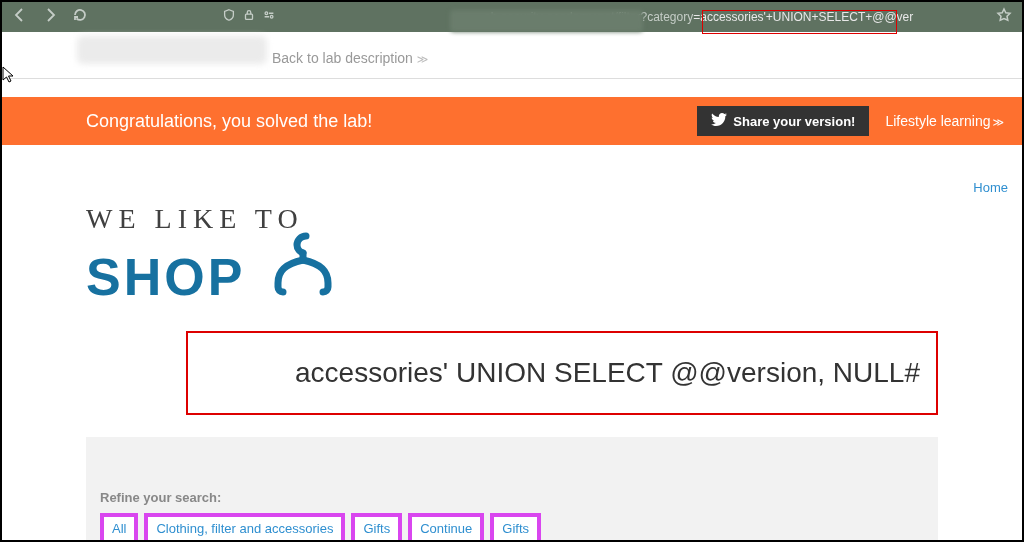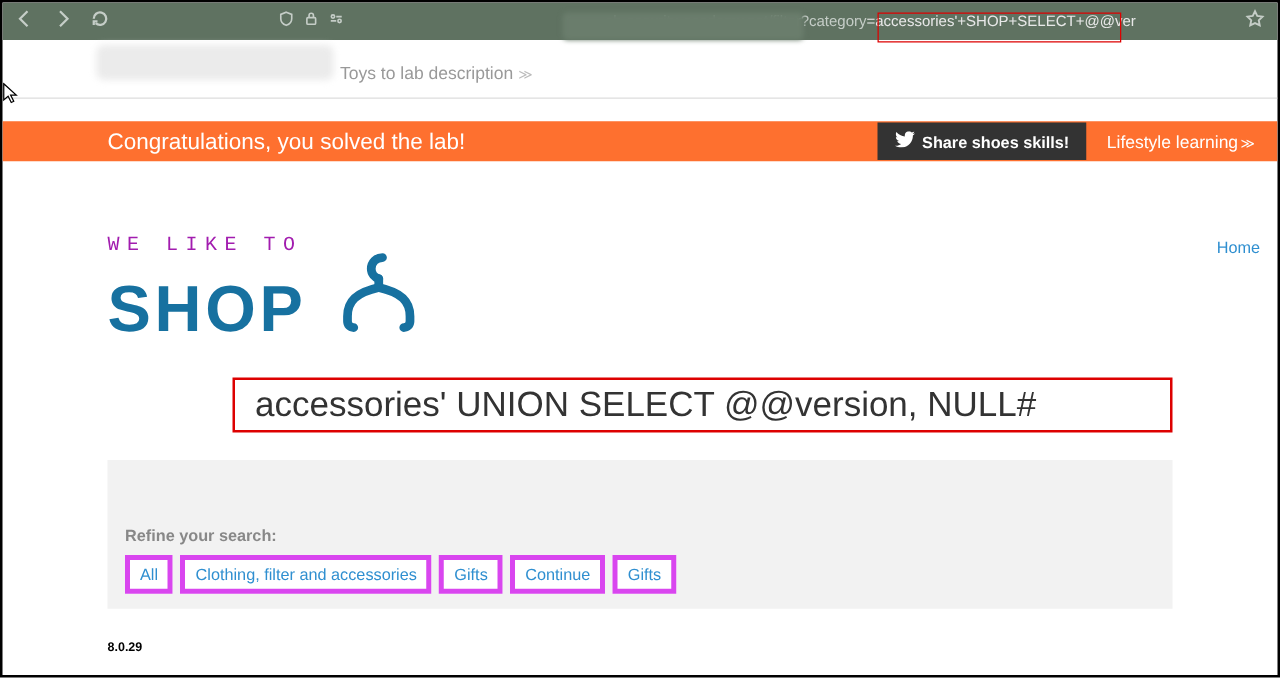--- a/index.html
+++ b/index.html
@@ -15,34 +15,34 @@
     .star-icon { color: #c5cdc7; margin-left: 6px; }
     
     .cursor-arrow { position: absolute; left: 0px; top: 64px; font-size: 14px; color: #000; z-index: 10; pointer-events: none; }
     
     .blur1 { position: absolute; left: 228px; top: 3px; width: 193px; height: 22px; background: #6a7d6c; filter: blur(2px); border-radius: 4px; }
     .blur2 { position: absolute; left: 75px; top: 34px; width: 190px; height: 28px; background: #ebebeb; filter: blur(3px); border-radius: 6px; }
     
     .back-link-row { padding: 18px 0 12px 270px; color: #999; font-size: 14px; border-bottom: 1px solid #ddd; }
     .back-link-row span.chev { color: #bbb; margin-left: 4px; font-size: 11px; }
     
-    .congrats-bar { background: #fe702f; height: 32px; display: flex; align-items: center; padding: 0 18px 0 84px; color: #fff; margin-top: 18px; }
+    .congrats-bar { background: #fe702f; height: 48px; display: flex; align-items: center; padding: 0 18px 0 84px; color: #fff; margin-top: 18px; }
     .congrats-text { font-size: 18px; flex: 1; }
     .share-btn { background: #333; color: #fff; border: none; padding: 7px 14px; font-size: 13px; font-weight: bold; display: flex; align-items: center; gap: 6px; cursor: pointer; }
     .continue-link { color: #fff; font-size: 14px; margin-left: 16px; cursor: pointer; }
     .continue-link .chev { font-size: 11px; margin-left: 2px; }
     
-    .home-link { position: absolute; right: 14px; top: 188px; color: #2f8fd0; font-size: 13px; cursor: pointer; }
+    .home-link { position: absolute; right: 14px; top: 178px; color: #2f8fd0; font-size: 13px; cursor: pointer; }
     
     .logo-area { margin: 58px 0 0 84px; }
-    .logo-tag { font-family: Liberation Mono, monospace; color: #a21caf; font-size: 16px; letter-spacing: 6px; margin-bottom: -4px; }
+    .logo-tag { font-family: Liberation Serif, serif; color: #404040; font-size: 28px; letter-spacing: 6px; margin-bottom: -4px; }
     .logo-row { display: flex; align-items: flex-end; gap: 22px; }
     .logo-shop { font-family: Arial, sans-serif; font-weight: 800; color: #1771a0; font-size: 52px; letter-spacing: 3px; line-height: 1; }
     
-    .payload-box { margin: 28px 84px 0 184px; border: 2px solid #d00; padding: 4px 16px; font-size: 28px; color: #333; }
+    .payload-box { margin: 28px 84px 0 184px; border: 2px solid #d00; padding: 24px 16px; font-size: 28px; color: #333; text-align: right; }
     
     .refine-section { margin: 22px 84px 0 84px; background: #f2f2f2; padding: 10px 14px 12px; }
     .refine-label { color: #888; font-weight: bold; font-size: 13px; margin-bottom: 8px; margin-top: 43px; }
     .refine-items { display: flex; gap: 6px; }
     .refine-item { border: 4px solid #d946ef; background: #fff; padding: 4px 8px; color: #2f8fd0; font-size: 13px; cursor: pointer; }
     
     .version-row { margin: 26px 0 0 84px; font-weight: bold; font-size: 10px; }
   </style>
 </head>
 <body>
@@ -82,52 +82,52 @@
       <span>
         <svg width="14" height="14" viewBox="0 0 16 16" fill="none" stroke="currentColor" stroke-width="1.5">
             <circle cx="5" cy="6" r="1.5"></circle>
             <circle cx="11" cy="10" r="1.5"></circle>
             <path d="M3 10h5M8 6h5"></path>
           </svg>
       </span>
     </span>
     <div class="blur1"></div>
     <span class="url-text">
-      <span style="margin-left:200px">eb-security-academy.net/filter?category</span><span style="color:#e8e8e8">=accessories'+SHOP+SELECT+@@ver</span>
+      <span style="margin-left:200px">eb-security-academy.net/filter?category</span><span style="color:#e8e8e8">=accessories'+UNION+SELECT+@@ver</span>
     </span>
     <div class="url-highlight-box" style="left:480px; width:195px; top:3px;"></div>
     <span class="star-icon">
       <svg width="16" height="16" viewBox="0 0 16 16" fill="none" stroke="currentColor" stroke-width="1.5">
           <path d="M8 2l1.8 3.8 4.2.5-3 2.9.8 4.1L8 11.5 4.2 13.3 5 9.2 2 6.3l4.2-.5z"></path>
         </svg>
     </span>
   </div>
 </div>
 
 <div class="cursor-arrow">
   <svg width="14" height="18" viewBox="0 0 14 18">
       <path d="M1 1 L1 14 L4.5 11 L7 16 L9 15 L6.5 10 L11 10 Z" fill="#fff" stroke="#000" stroke-width="1"></path>
     </svg>
 </div>
 
 <div class="blur2"></div>
 
 <div class="back-link-row">
-  <span>Toys to lab description</span><span class="chev">≫</span>
+  <span>Back to lab description</span><span class="chev">≫</span>
 </div>
 
 <div class="congrats-bar">
   <div class="congrats-text">Congratulations, you solved the lab!</div>
   <button class="share-btn">
     <span>
       <svg width="16" height="13" viewBox="0 0 16 13" fill="#fff">
           <path d="M16 1.5c-.6.3-1.2.4-1.9.5.7-.4 1.2-1 1.4-1.8-.6.4-1.3.6-2.1.8C12.8.4 12 .0 11 .0 9.2.0 7.8 1.5 7.8 3.3c0 .3 0 .5.1.8C5.2 3.9 2.8 2.6 1.1.6.8 1.1.7 1.7.7 2.3c0 1.1.6 2.1 1.5 2.7-.5 0-1-.2-1.5-.4 0 1.6 1.1 2.9 2.6 3.2-.3.1-.6.1-.9.1-.2 0-.4 0-.6-.1.4 1.3 1.7 2.3 3.1 2.3-1.1.9-2.6 1.4-4.1 1.4H0c1.5.9 3.2 1.5 5 1.5 6 0 9.3-5 9.3-9.3v-.4c.7-.5 1.2-1.1 1.7-1.8z"></path>
         </svg>
     </span>
-    <span>Share shoes skills!</span>
+    <span>Share your version!</span>
   </button>
   <span class="continue-link">
     <span>Lifestyle learning</span><span class="chev">≫</span>
   </span>
 </div>
 
 <a class="home-link">Home</a>
 
 <div class="logo-area">
   <div class="logo-tag">WE LIKE TO</div>

